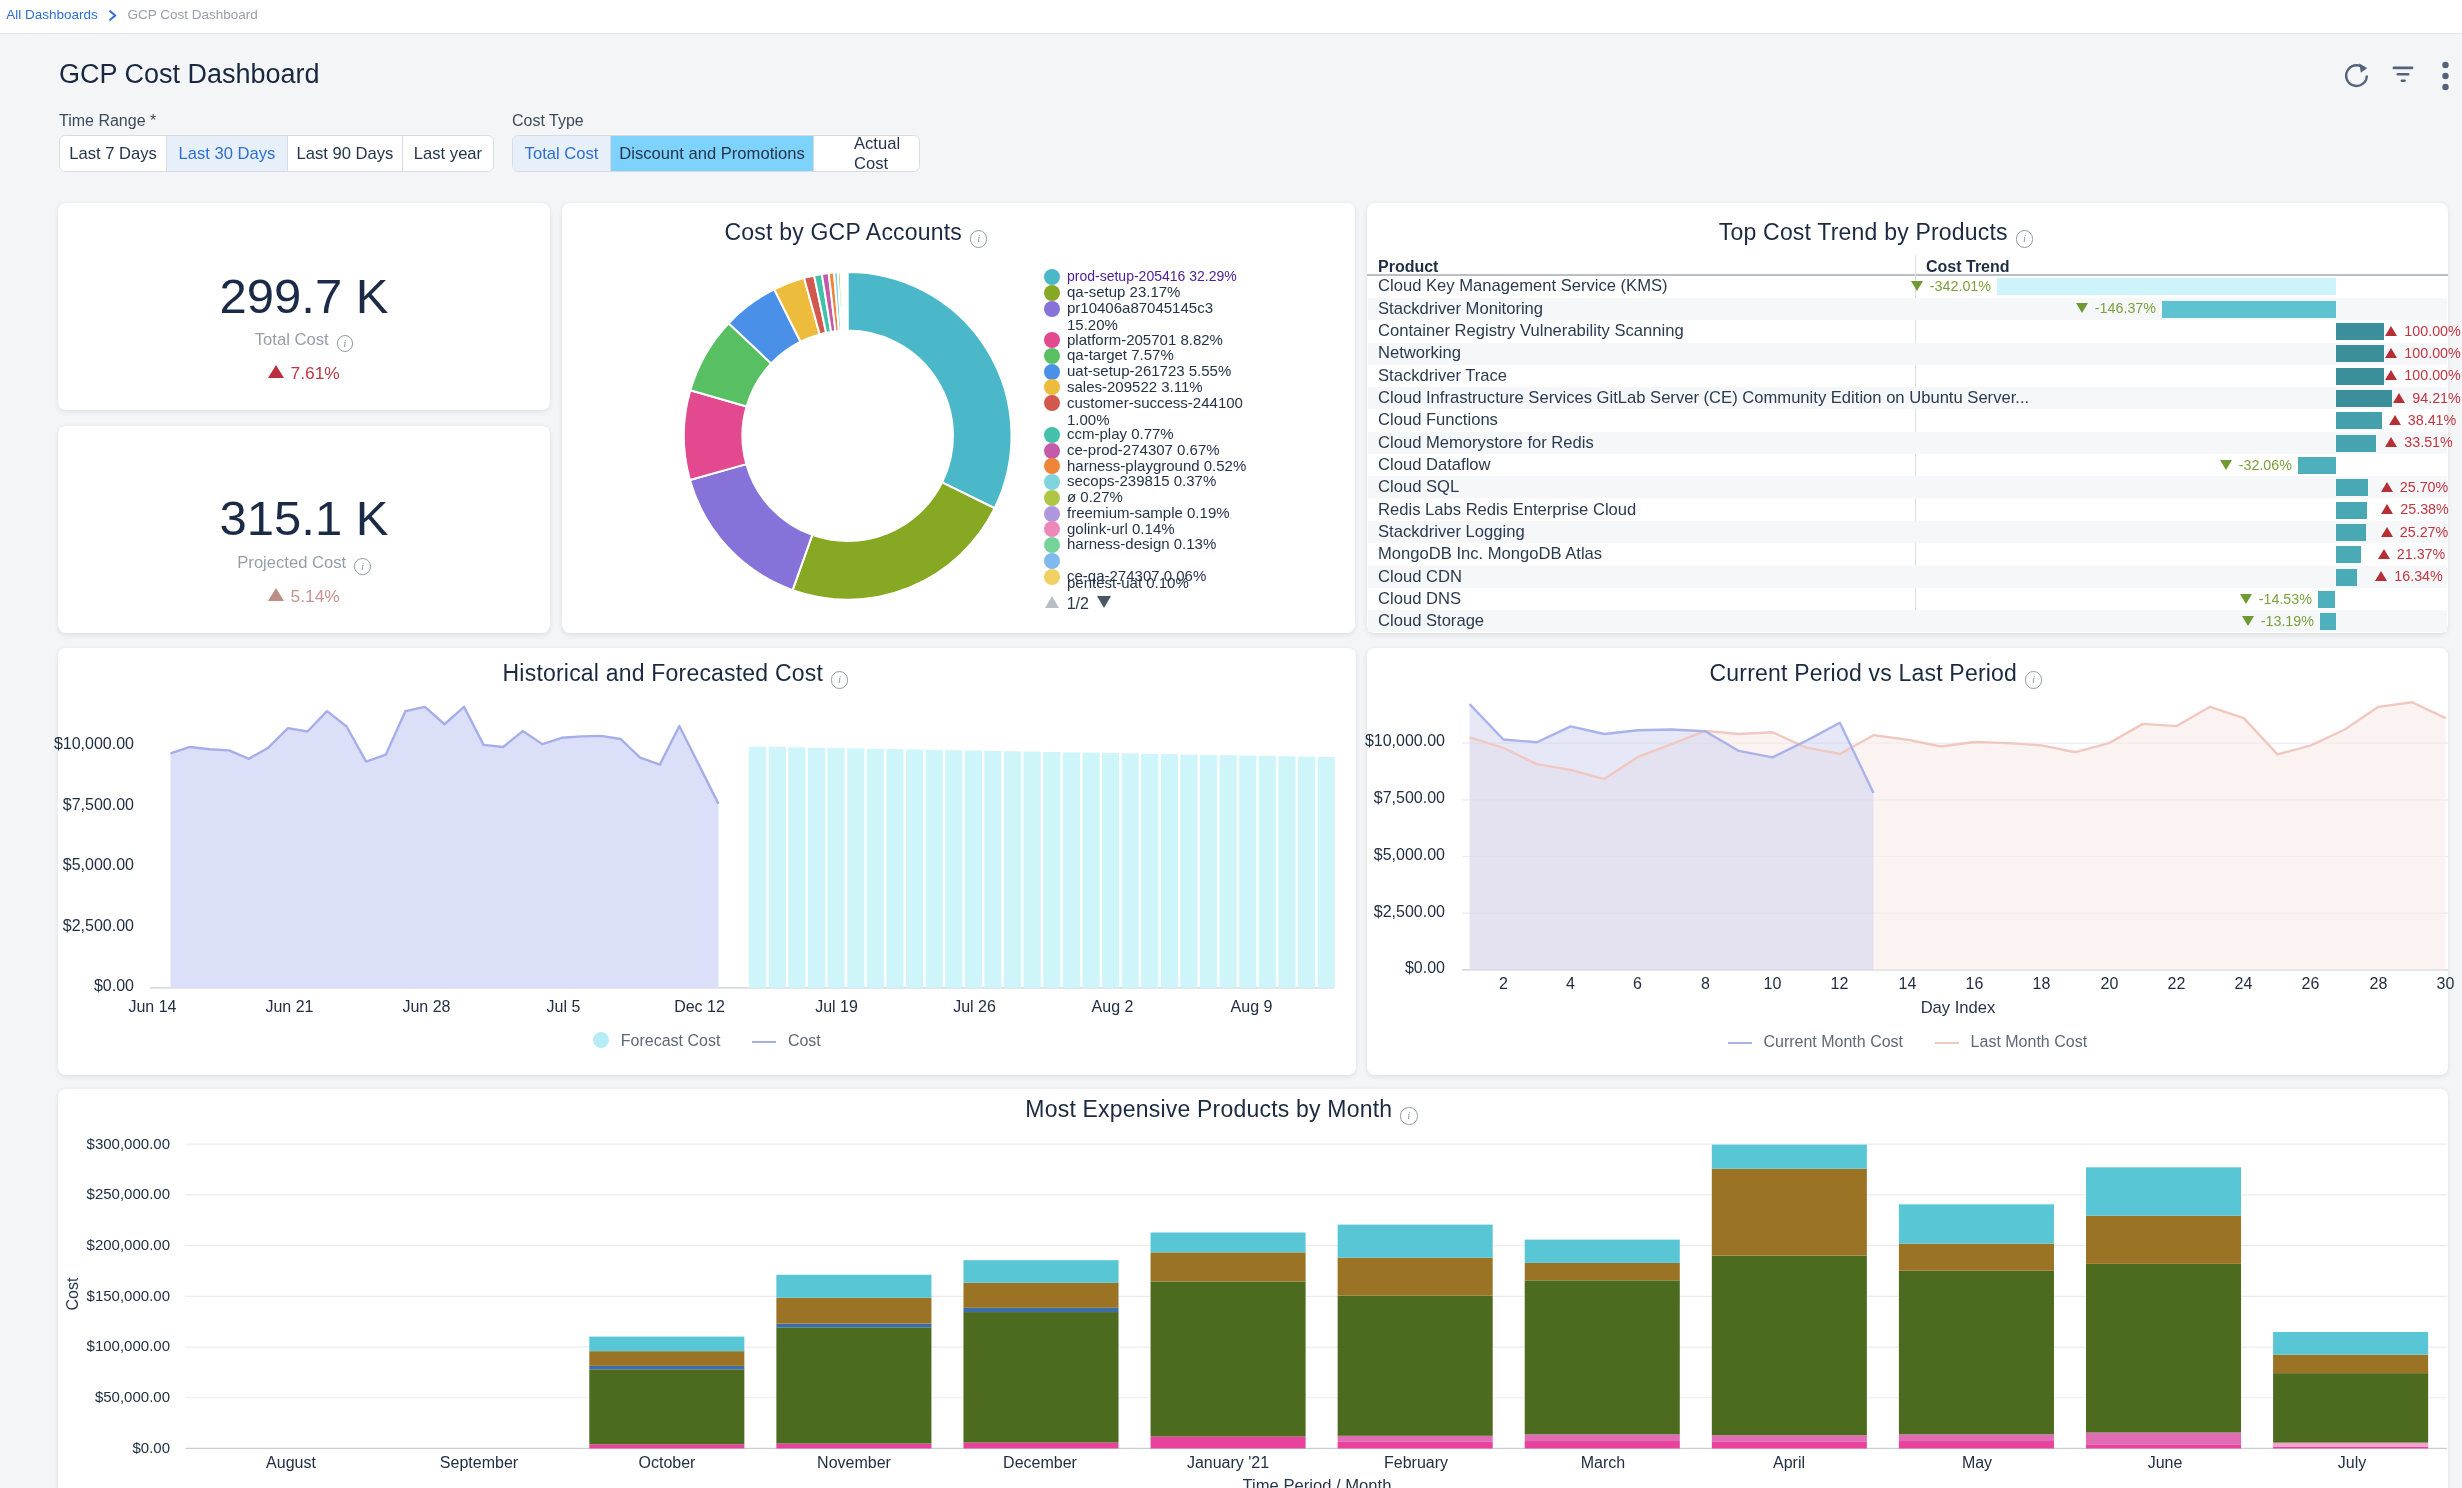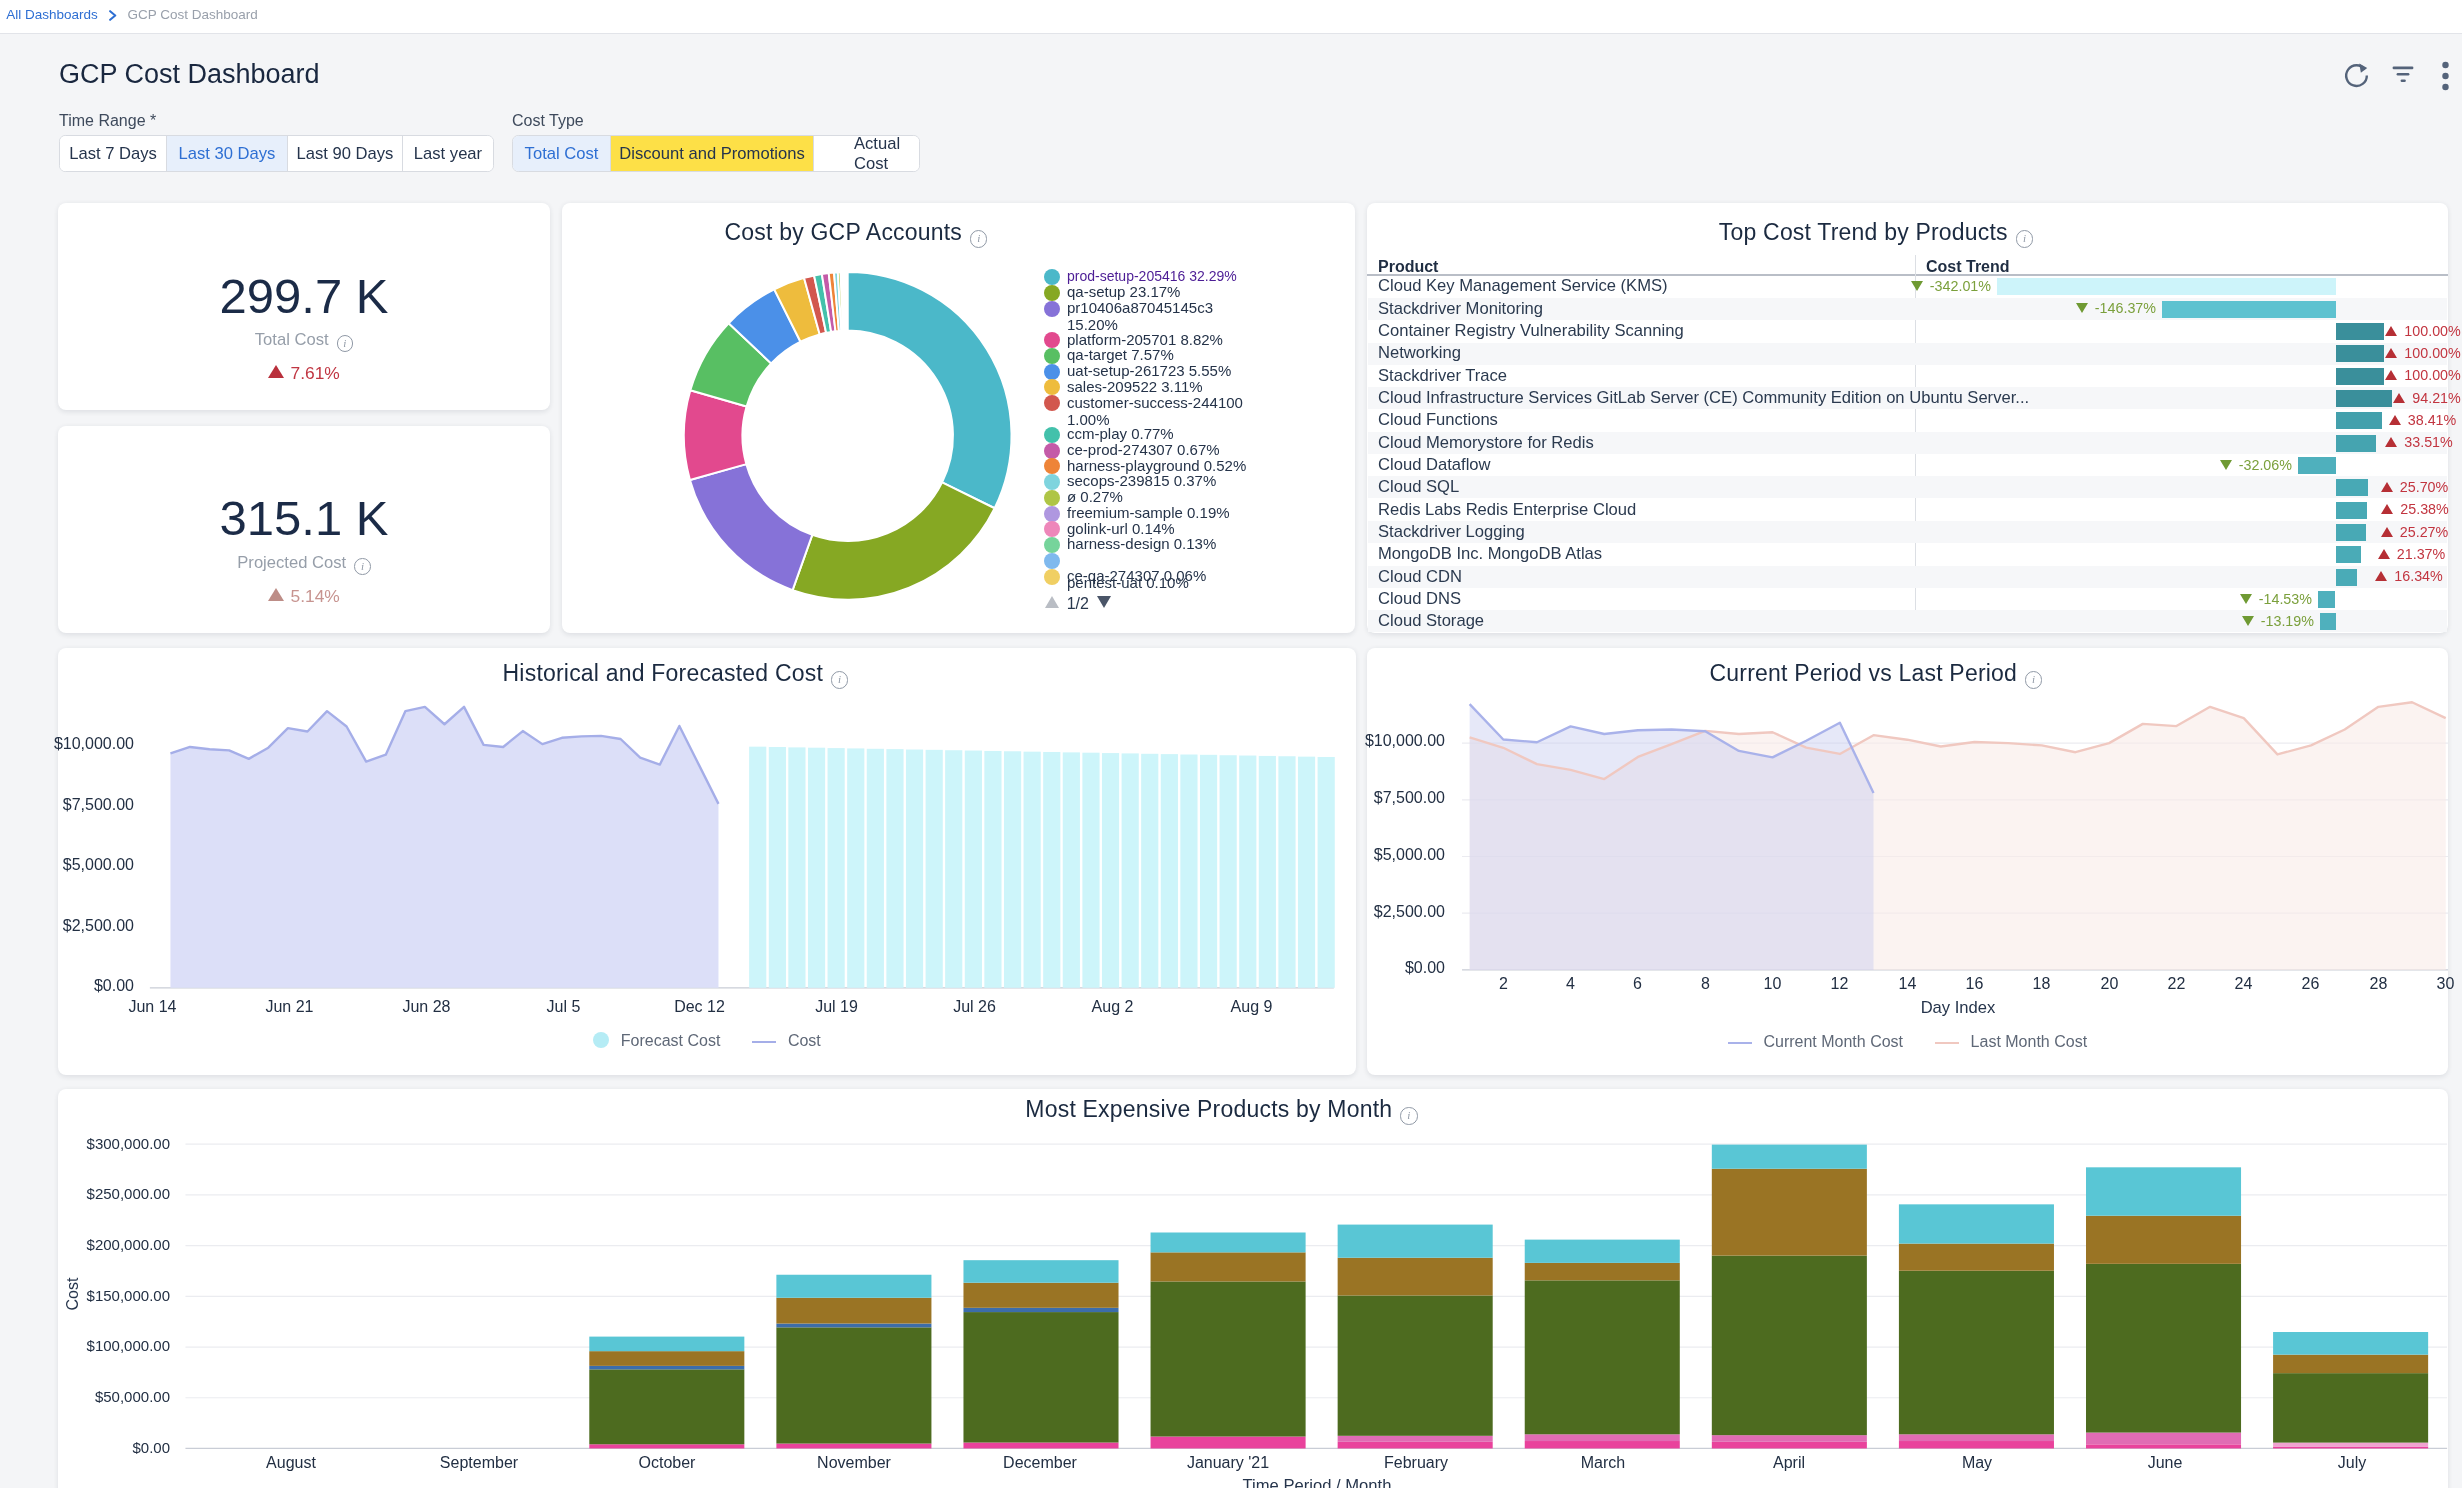--- a/index.html
+++ b/index.html
@@ -41,21 +41,21 @@
 <div class="abs" style="left:59px;top:112px;font-size:16px;color:#3e4a5c;">Time Range *</div>
 <div class="abs" style="left:512px;top:112px;font-size:16px;color:#3e4a5c;">Cost Type</div>
 <div class="abs" style="left:59px;top:135px;height:37px;display:flex;border:0.8px solid #d8dbe1;border-radius:6.3px;background:#fff;overflow:hidden;">
     <div style="width:106px;height:100%;background:#fff;color:#25344c;font-size:16.6px;display:flex;align-items:center;justify-content:center;">Last 7 Days</div>
     <div style="width:121px;height:100%;border-left:0.8px solid #d8dbe1;background:#e7effb;color:#2e6fd3;font-size:16.6px;display:flex;align-items:center;justify-content:center;">Last 30 Days</div>
     <div style="width:115px;height:100%;border-left:0.8px solid #d8dbe1;background:#fff;color:#25344c;font-size:16.6px;display:flex;align-items:center;justify-content:center;">Last 90 Days</div>
     <div style="width:91px;height:100%;border-left:0.8px solid #d8dbe1;background:#fff;color:#25344c;font-size:16.6px;display:flex;align-items:center;justify-content:center;">Last year</div>
   </div>
 <div class="abs" style="left:512px;top:135px;height:37px;display:flex;border:0.8px solid #d8dbe1;border-radius:6.3px;background:#fff;overflow:hidden;">
     <div style="width:97px;height:100%;background:#e7effb;color:#2e6fd3;font-size:16.6px;display:flex;align-items:center;justify-content:center;">Total Cost</div>
-    <div style="width:203px;height:100%;border-left:0.8px solid #d8dbe1;background:#fde047;color:#25344c;font-size:16.6px;display:flex;align-items:center;justify-content:center;">Discount and Promotions</div>
+    <div style="width:203px;height:100%;border-left:0.8px solid #d8dbe1;background:#7dd3fc;color:#25344c;font-size:16.6px;display:flex;align-items:center;justify-content:center;">Discount and Promotions</div>
     <div style="width:106px;height:100%;border-left:0.8px solid #d8dbe1;background:#fff;color:#25344c;font-size:16.6px;display:flex;align-items:center;justify-content:center;padding-left:40px;">Actual Cost</div>
   </div>
 <div class="card" style="left:58px;top:203px;width:492px;height:207px;"></div>
 <div class="abs" style="left:58px;top:268px;width:492px;text-align:center;font-size:49px;color:#1b2b47;">299.7 K</div>
 <div class="abs" style="left:58px;top:330px;width:492px;text-align:center;font-size:16.6px;color:#969ea9;">Total Cost<span class="info" style="width:16.6px;height:16.6px;">i</span></div>
 <div class="abs" style="left:58px;top:363px;width:492px;text-align:center;font-size:17.4px;color:#c03642;">
  <span style="display:inline-block;width:0;height:0;border-left:8px solid transparent;border-right:8px solid transparent;border-bottom:13.5px solid #b9303c;vertical-align:0.8px;margin-right:6.3px;"></span>7.61%</div>
 
 <div class="card" style="left:58px;top:426px;width:492px;height:207px;"></div>
 <div class="abs" style="left:58px;top:490px;width:492px;text-align:center;font-size:49px;color:#1b2b47;">315.1 K</div>

